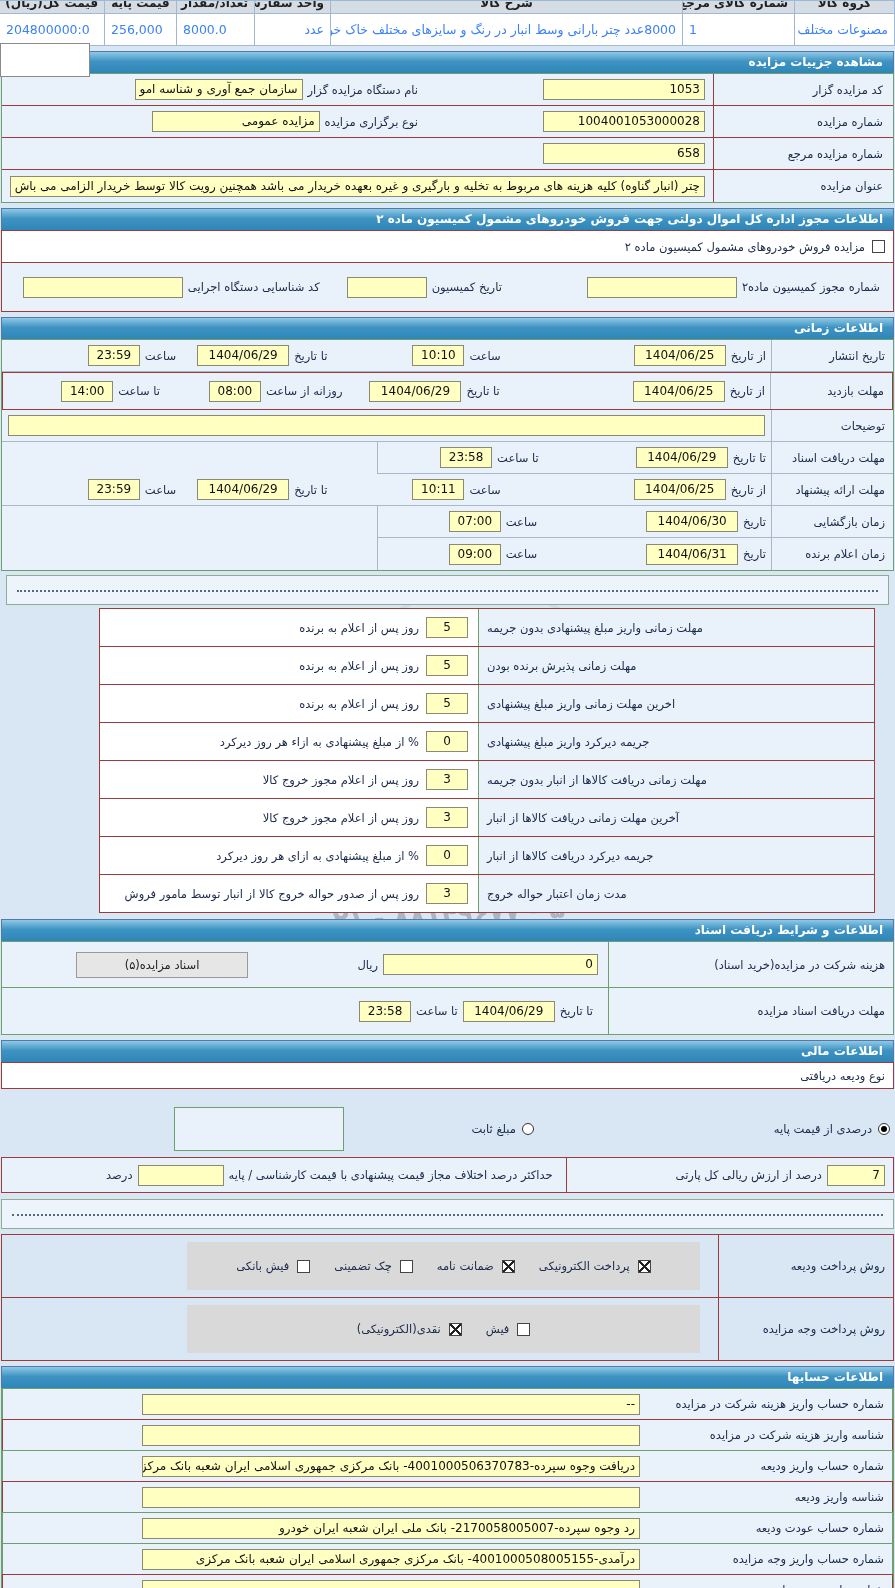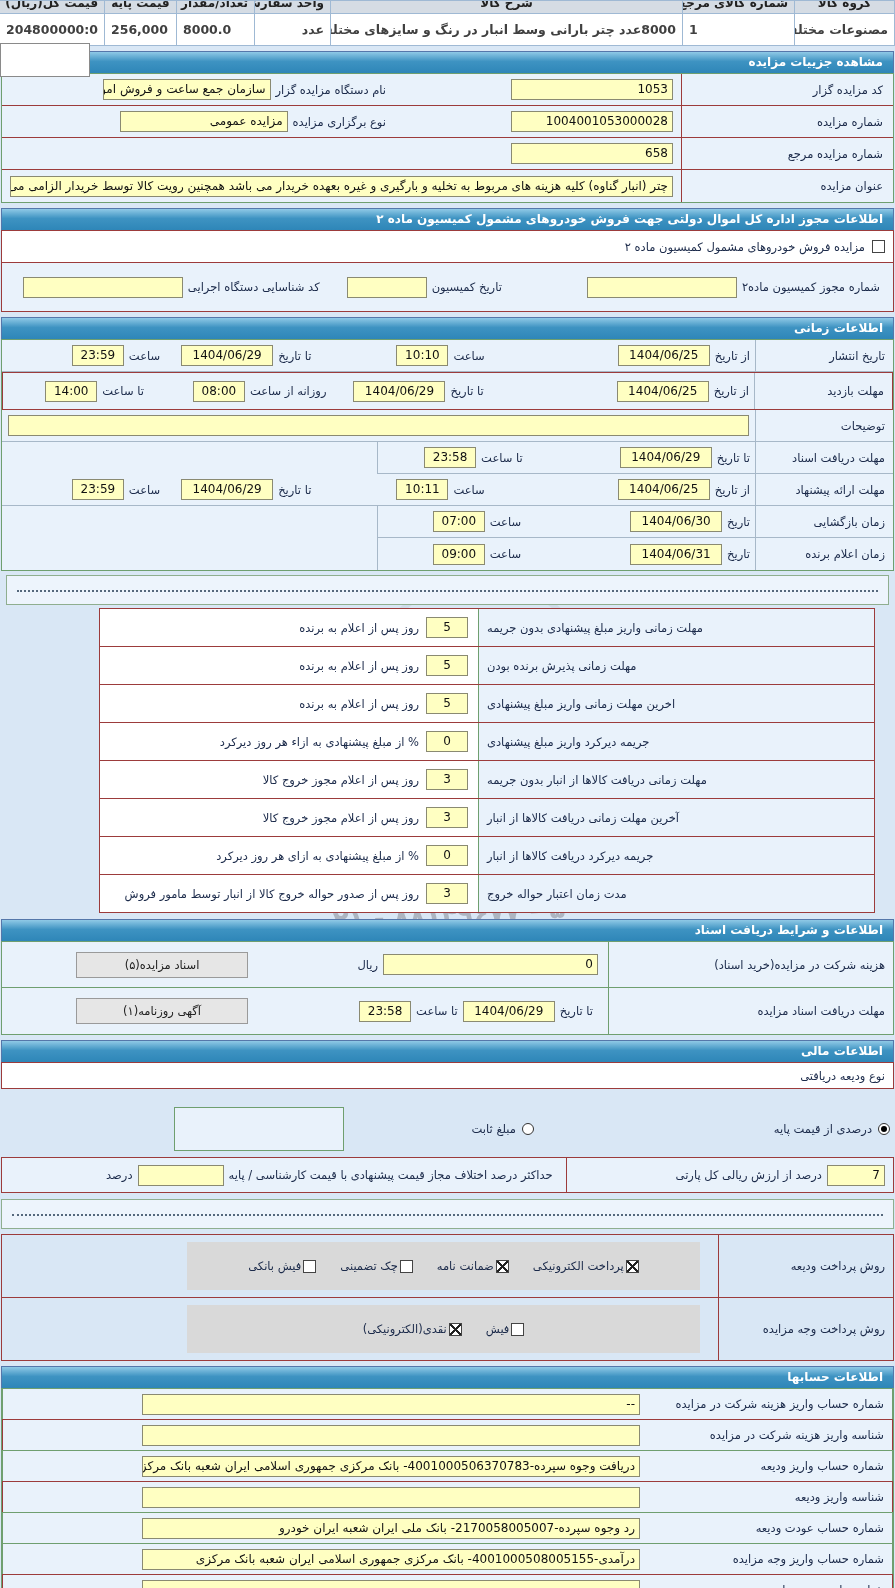--- a/index.html
+++ b/index.html
@@ -12,21 +12,21 @@
   }
   .page { position:relative; z-index:1; }
 
   
   .item-table { width:895px; border-collapse:collapse; table-layout:fixed; background:#fff; }
   .item-table th, .item-table td {
     border:1px solid #9FB9D4; padding:1px 6px; white-space:nowrap; overflow:hidden;
   }
   .item-table th { height:13px; background:#D5DCE4; font-weight:bold; color:#222; font-size:12px; }
   .item-table th i { display:block; font-style:normal; margin-top:-8px; }
-  .item-table td { height:32px; font-size:12.5px; color:#404040;font-weight:bold; }
+  .item-table td { height:32px; font-size:12.5px; color:#3b82f6; }
   .ltr { direction:ltr; unicode-bidi:embed; }
   .t-right { text-align:right; } .t-center { text-align:right; } .t-left { text-align:left; }
 
   
   .bar {
     height:22px; line-height:21px; margin:5px 1px 0 1px; padding-right:10px;
     background:linear-gradient(180deg,#8FC9E6 0%, #3E93C2 45%, #2E86B8 100%);
     color:#fff; font-weight:bold; font-size:12px;
     border:1px solid #57A;border-bottom:none;
   }
@@ -50,28 +50,28 @@
   .radio { width:12px; height:12px; border:1px solid #333; border-radius:50%; background:#fff; display:inline-block; position:relative; flex:none; }
   .radio.selected::before { content:""; position:absolute; inset:2px; background:#000; border-radius:50%; }
   .btn {
     display:inline-block; width:172px; height:26px; line-height:24px; text-align:center;
     background:#E6E6E6; border:1px solid #9a9a9a; color:#222; font-size:11.5px;
   }
 
   
   .drow { display:flex; align-items:center; min-height:32px; border-bottom:1px solid #9C3B3B; }
   .drow:last-child { border-bottom:none; }
-  .dlabel { width:212px; flex:none; padding-right:10px; border-left:1px solid #9C3B3B; align-self:stretch; display:flex; align-items:center; }
+  .dlabel { width:180px; flex:none; padding-right:10px; border-left:1px solid #9C3B3B; align-self:stretch; display:flex; align-items:center; }
   .dcontent { flex:1; display:flex; align-items:center; padding:0 8px; min-width:0; }
 
   
   .trow { display:flex; align-items:center; height:32px; border-bottom:1px solid #A7B8C8; }
   .trow.redbox { border:1px solid #9C3B3B; }
   .trow.short { width:516px; border-left:1px solid #A7B8C8; }
-  .tlabel { width:138px; flex:none; padding-right:8px; border-left:1px solid #A7B8C8; align-self:stretch; display:flex; align-items:center; }
+  .tlabel { width:122px; flex:none; padding-right:8px; border-left:1px solid #A7B8C8; align-self:stretch; display:flex; align-items:center; }
   .w92 { width:92px; text-align:center; } .w52 { width:52px; text-align:center; }
 
   .dashsep { margin:4px 6px; border:1px solid #8FAE8F; background:#EDF4FC; height:30px; position:relative; }
   .dashsep::after { content:""; position:absolute; left:10px; right:10px; top:50%; border-top:2px dotted #55687c; }
 
   
   .plist { margin:0 20px 6px 0; width:776px; }
   .prow { display:flex; align-items:center; height:39px; border:1px solid #9C3B3B; margin-top:-1px; background:#fff; }
   .plabel { width:396px; flex:none; background:#E9F2FB; align-self:stretch; display:flex; align-items:center; justify-content:flex-end; padding:0 8px 0 8px; border-left:1px solid #6F9F6F; }
   .pval { flex:1; display:flex; align-items:center; gap:7px; padding-right:10px; }
@@ -88,21 +88,21 @@
   .frow-label { border:1px solid #9C3B3B; height:27px; display:flex; align-items:center; padding-right:8px; }
   .radiorow { display:flex; align-items:center; height:56px; margin-top:12px; }
   .radiocell { display:flex; align-items:center; gap:6px; }
   .greenbox { width:170px; height:44px; border:1px solid #6F9F6F; background:#E9F2FB; }
   .pctrow { border:1px solid #9C3B3B; height:36px; display:flex; align-items:center; padding-right:8px; }
   .vdiv { align-self:stretch; border-left:1px solid #9C3B3B; margin:0 8px; }
   .mrow { display:flex; border:1px solid #9C3B3B; margin-top:-1px; min-height:64px; }
   .mlabel { width:175px; flex:none; display:flex; align-items:center; padding-right:8px; border-left:1px solid #9C3B3B; }
   .mpanelwrap { flex:1; display:flex; align-items:center; }
   .mpanel { margin:7px 18px 7px 0; margin-left:185px; background:#D9D9D9; flex:1; min-height:48px; display:flex; align-items:center; justify-content:center; gap:24px; }
-  .mitem { display:flex; align-items:center; gap:2px;justify-content:flex-end; }
+  .mitem { display:flex; align-items:center; gap:8px;justify-content:flex-end; }
 
   
   .arow { display:flex; align-items:center; height:32px; border:1px solid #9C3B3B; margin-top:-1px; }
   .arow.green { border-color:#6F9F6F; }
   .alabel { width:252px; flex:none; padding-right:8px; }
   .ainput { width:498px; text-align:left; direction:rtl; }
   .ainput .inner { display:block; text-align:right; }
 
   
   .artifact-box { position:absolute; top:43px; right:805px; width:90px; height:34px; background:#fff; border:1px solid #8a8a8a; z-index:3; }
@@ -173,21 +173,21 @@
     </table>
 
   <div class="bar">مشاهده جزییات مزایده</div>
   <div class="sect">
     <div class="drow">
       <div class="dlabel">کد مزایده گزار</div>
       <div class="dcontent">
         <span class="ybox ltr t-right" style="width:162px">1053</span>
         <span class="spacer" style="width:120px"></span>
         <span class="sub">نام دستگاه مزایده گزار</span>
-        <span class="ybox" style="width:168px">سازمان جمع ساعت و فروش امو</span>
+        <span class="ybox" style="width:168px">سازمان جمع آوری و شناسه امو</span>
       </div>
     </div>
     <div class="drow">
       <div class="dlabel">شماره مزایده</div>
       <div class="dcontent">
         <span class="ybox ltr t-right" style="width:162px">1004001053000028</span>
         <span class="spacer" style="width:120px"></span>
         <span class="sub">نوع برگزاری مزایده</span>
         <span class="ybox t-center" style="width:168px">مزایده عمومی</span>
       </div>
@@ -378,23 +378,20 @@
         <span class="btn">اسناد مزایده(۵)</span>
       </div>
     </div>
     <div class="xrow">
       <div class="xlabel">مهلت دریافت اسناد مزایده</div>
       <div class="xmid">
         <span class="sub">تا تاریخ</span>
         <span class="ybox w92 ltr">1404/06/29</span>
         <span class="sub">تا ساعت</span>
         <span class="ybox w52 ltr">23:58</span>
-      </div>
-      <div class="xbtncell">
-        <span class="btn">آگهی روزنامه(۱)</span>
       </div>
     </div>
   </div>
 
   <div class="bar">اطلاعات مالی</div>
   <div class="sect" style="border-color:transparent;background:transparent;border:none;margin:0 1px;">
     <div class="frow-label" style="background:#ffffff">
       <span>نوع ودیعه دریافتی</span>
     </div>
 

